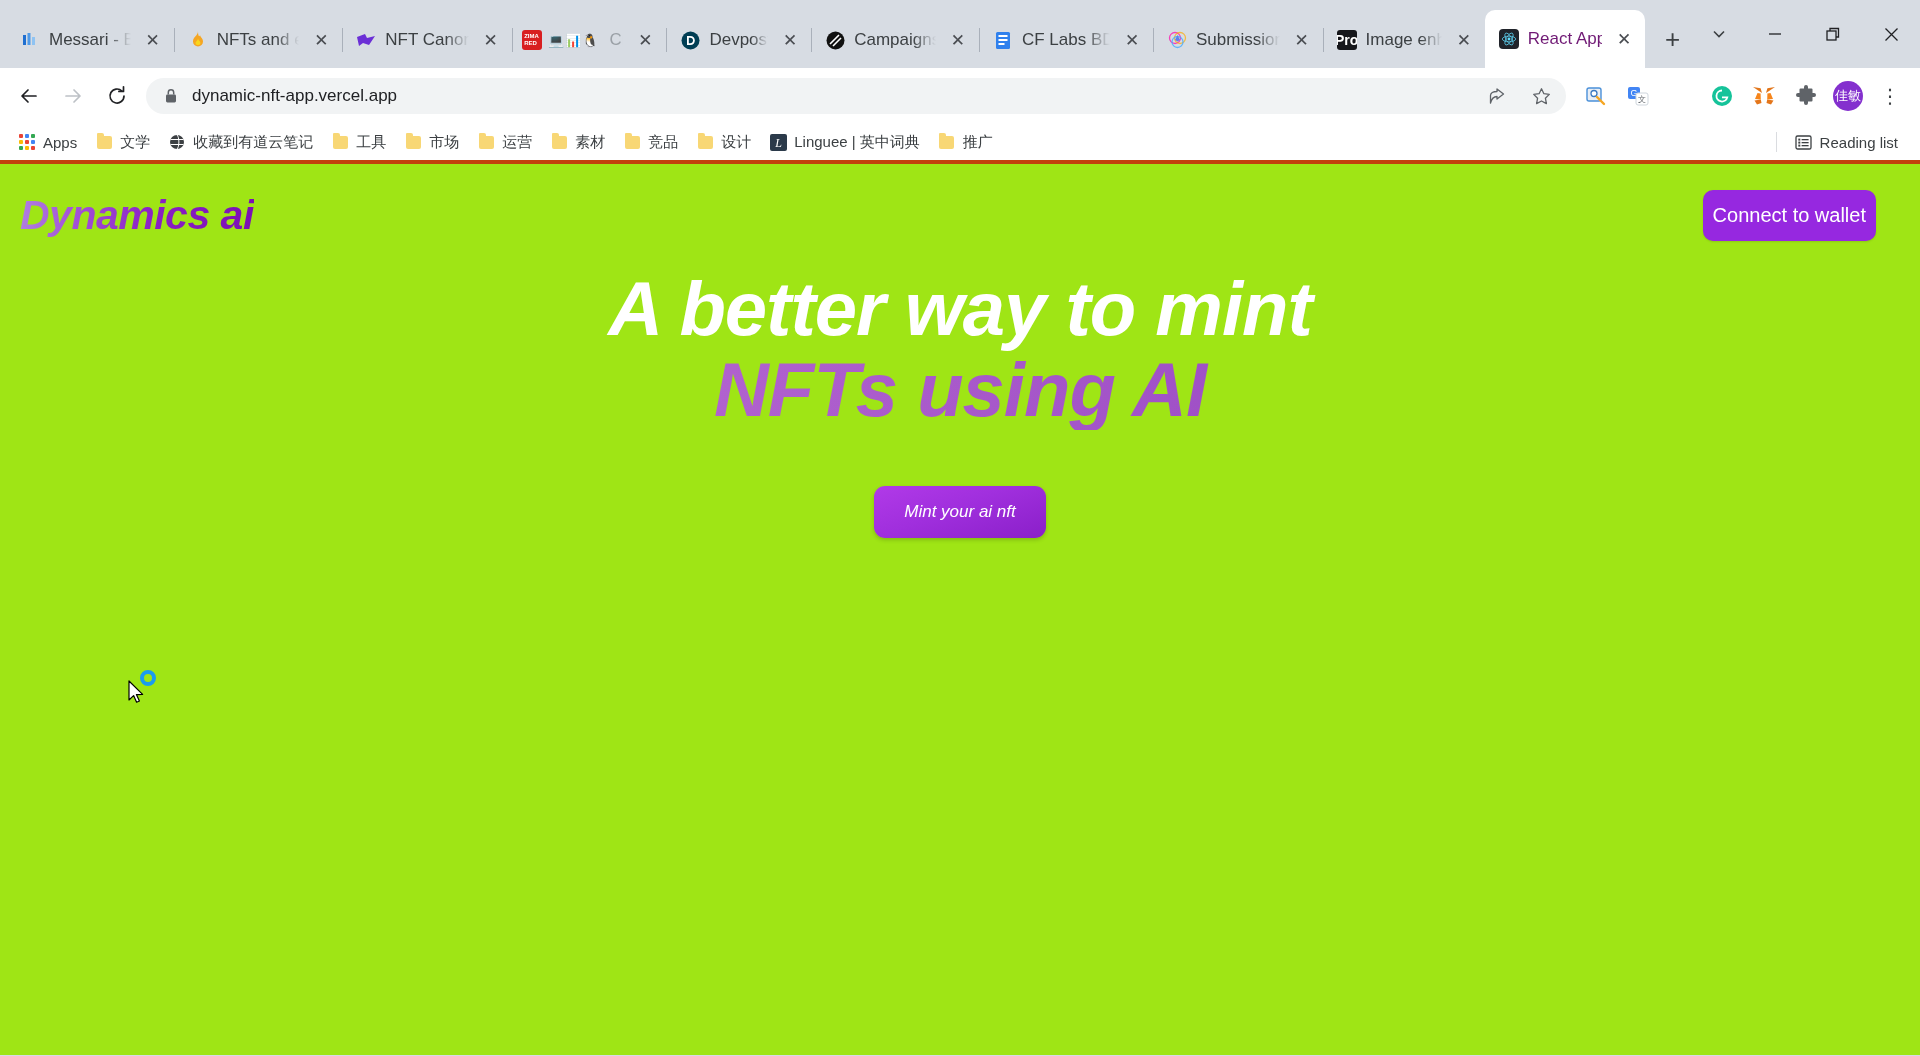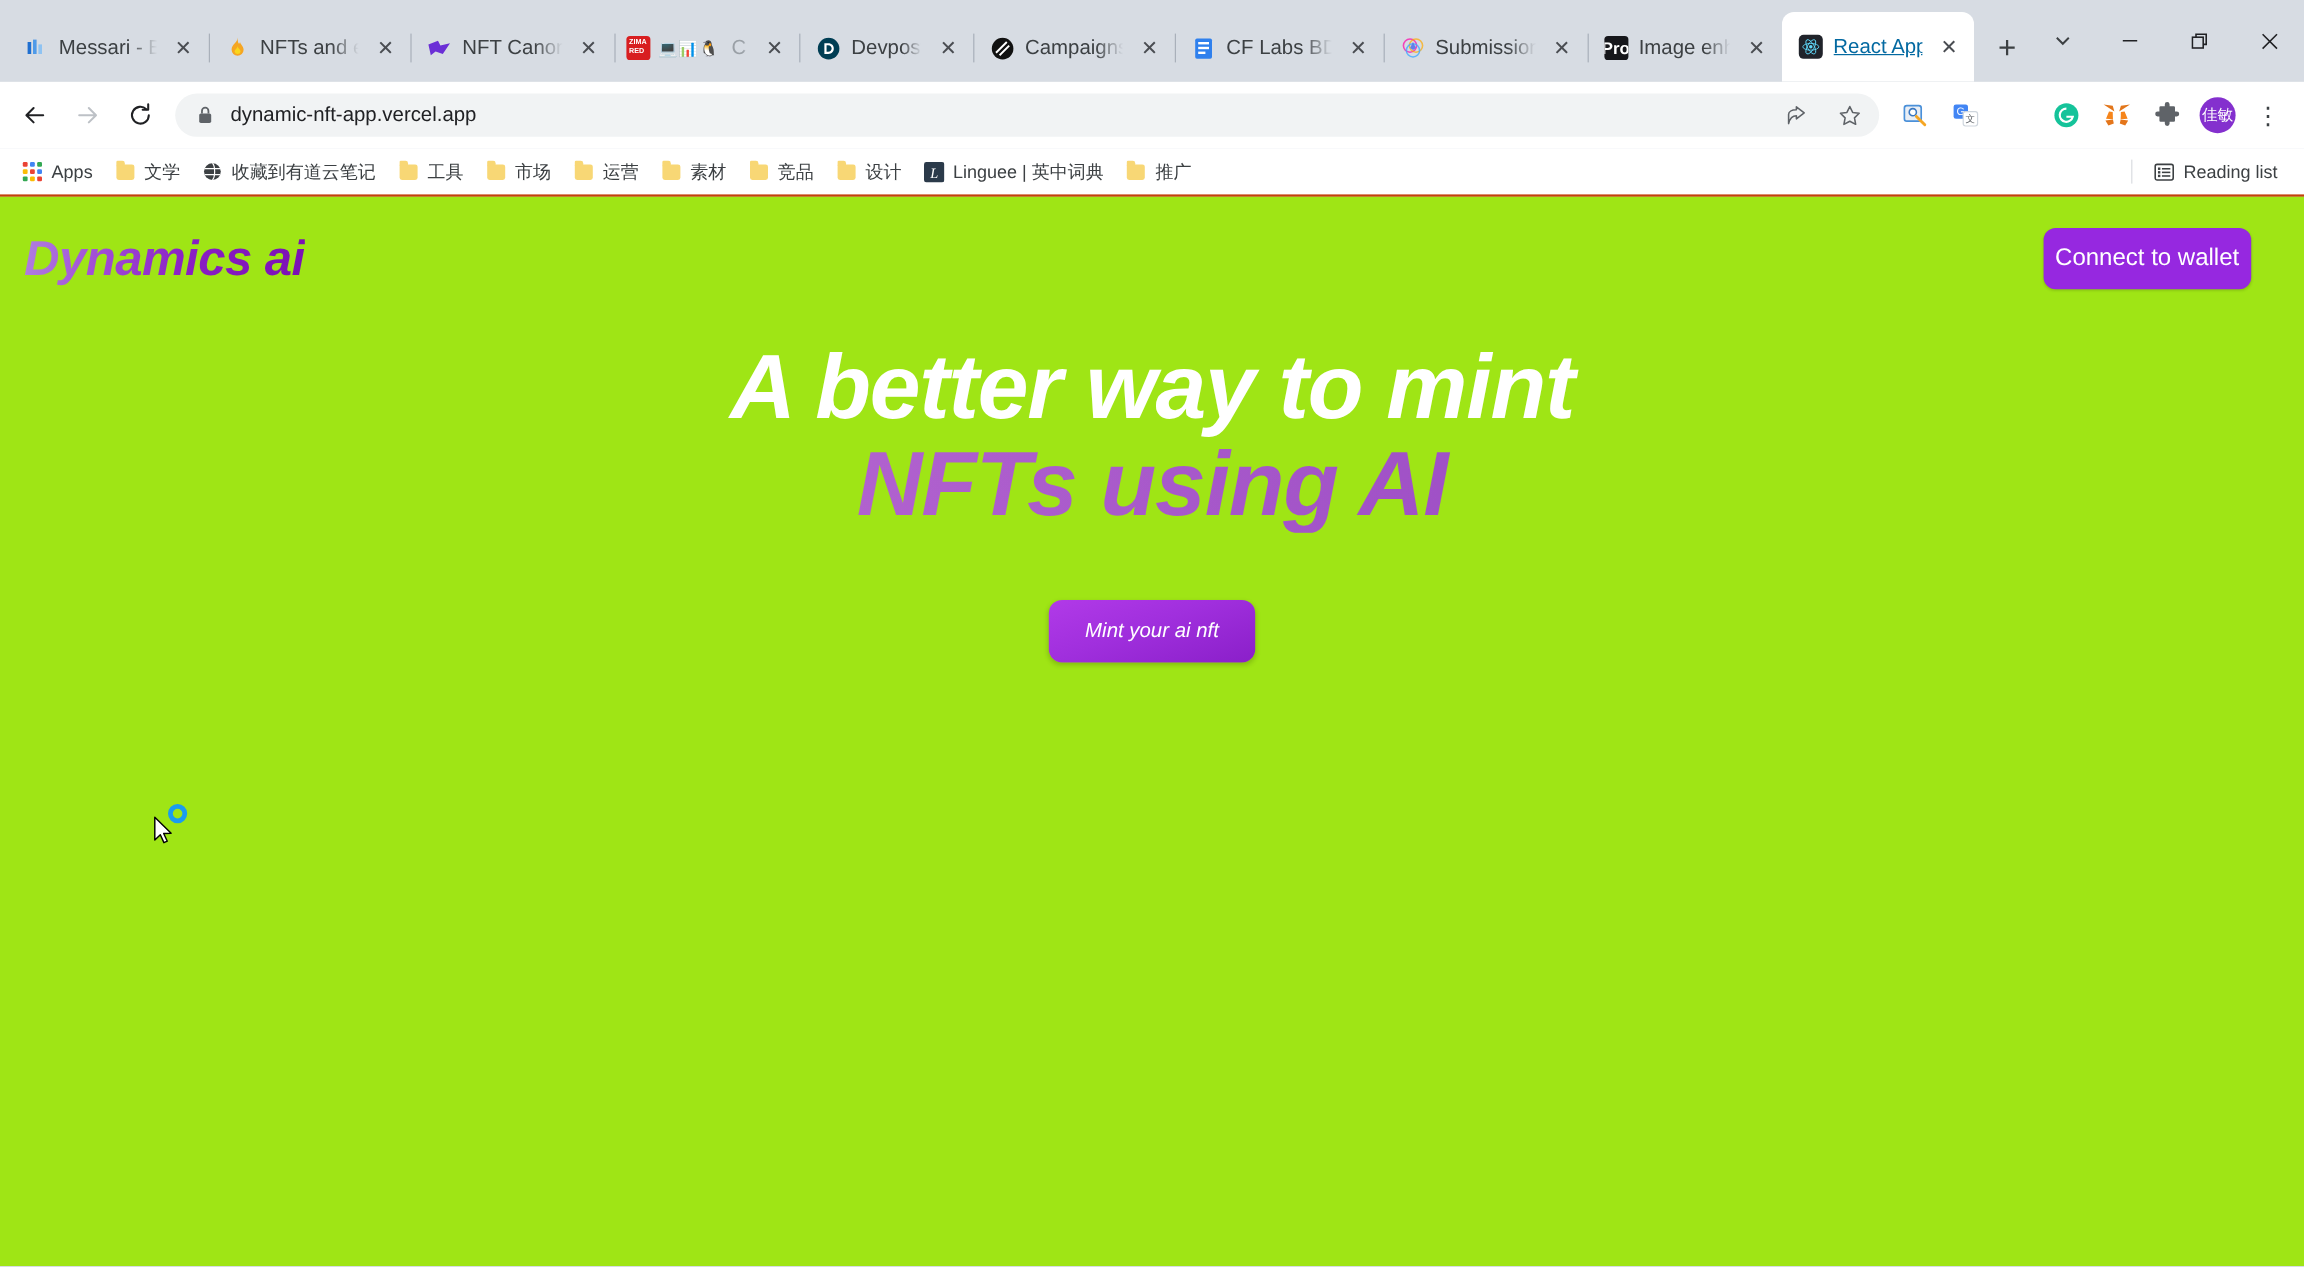--- a/index.html
+++ b/index.html
@@ -64,21 +64,21 @@
     position: absolute;
     right: -1px; top: 16px;
     width: 1px; height: 24px;
     background: #a9b0ba;
   }
   .tab.active {
     background: #ffffff;
     border-radius: 10px 10px 0 0;
     height: 58px;
   }
-  .tab.active .tab-title { color: #0369a1; -webkit-mask-image:none; mask-image:none; max-width:none;text-decoration:underline;}
+  .tab.active .tab-title { color: #701a75; -webkit-mask-image:none; mask-image:none; max-width:none;}
 
   .newtab {
     width: 40px; height: 40px;
     margin: 0 0 9px 8px;
     display: flex; align-items: center; justify-content: center;
     font-size: 26px; color: #3c4043; font-weight: 300;
     border-radius: 50%;
   }
   .tabstrip-right {
     margin-left: auto;
@@ -153,21 +153,21 @@
   }
 
   
   .bookmarks {
     height: 40px;
     background: #ffffff;
     display:flex;
     align-items:center;
     padding: 0 8px 0 10px;
     gap: 2px;
-    border-bottom: 2px solid #c2410c;
+    border-bottom: 4px solid #c2410c;
   }
   .bm {
     display:flex; align-items:center; gap:7px;
     padding: 4px 8px;
     border-radius: 5px;
     font-size: 15px;
     color: #3c4043;
     white-space:nowrap;
   }
   .bm .bmicon { width:18px; height:18px; display:flex; align-items:center; justify-content:center; flex:0 0 18px;}
@@ -213,21 +213,21 @@
     color: #ffffff;
     font-size: 20px;
     border: none;
     border-radius: 10px;
     padding: 14px 10px;
     cursor: pointer;
     box-shadow: 0 1px 2px rgba(0,0,0,.12);
   }
   .hero {
     text-align:center;
-    margin-top: 42px;
+    margin-top: 28px;
   }
   .hero h1 {
     font-size: 76px;
     line-height: 1.06;
     font-weight: bold;
     font-style: italic;
     letter-spacing: -1px;
     color:#ffffff;
   }
   .hero h1 .accent {

